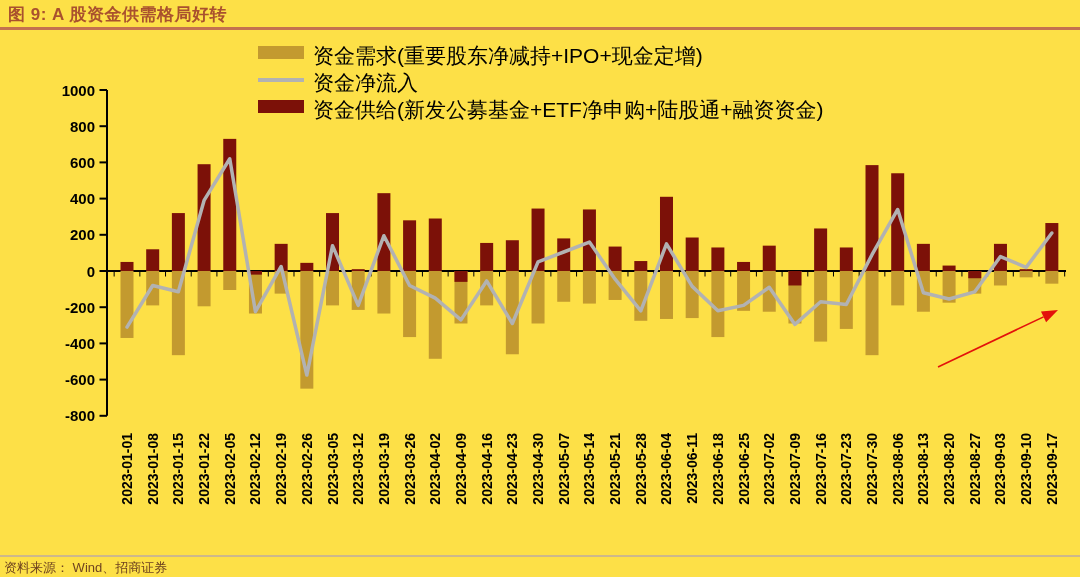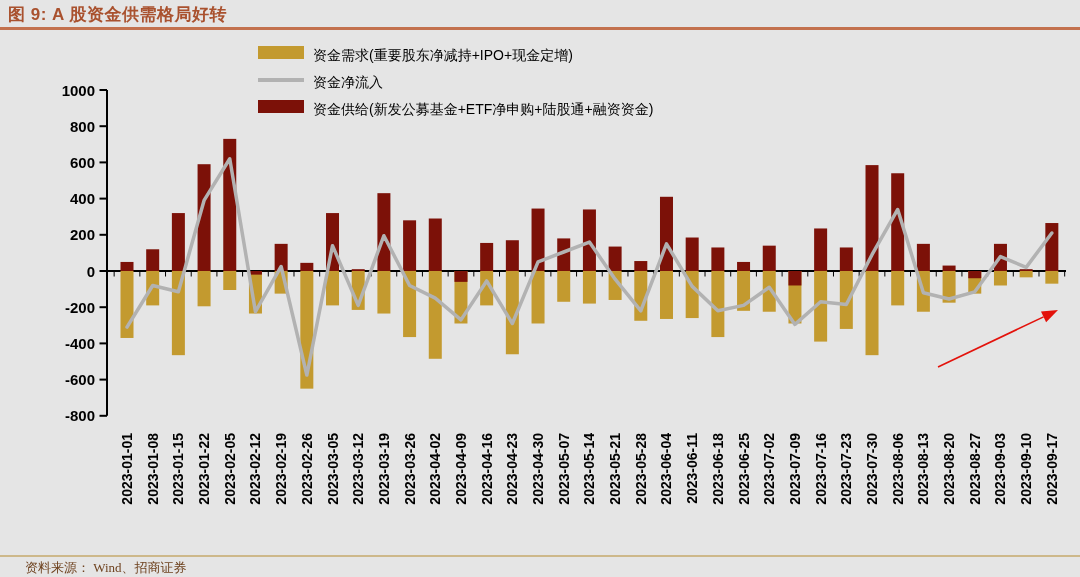--- a/index.html
+++ b/index.html
@@ -1,31 +1,31 @@
 <!DOCTYPE html>
 <html><head>
 <meta charset="utf-8">
 <style>
   html,body{margin:0;padding:0;background:#fff;}
-  .page{position:relative;width:1080px;height:577px;background:#e5e5e5;overflow:hidden;
+  .page{position:relative;width:1080px;height:577px;background:#fde047;overflow:hidden;
         font-family:"Liberation Sans",sans-serif;}
   .fig-title{position:absolute;left:8px;top:3px;font-size:17px;font-weight:700;color:#A9512E;letter-spacing:.5px;}
   .title-rule{position:absolute;left:0;top:27px;width:1080px;height:3px;background:#C3714E;}
   .legend{position:absolute;left:258px;top:39px;}
   .legend-row{display:flex;align-items:center;height:27px;}
   .swatch{width:46px;height:13px;margin-right:9px;flex:0 0 auto;}
   .swatch.line-swatch{height:4px;}
-  .legend-label{font-size:14px;color:#000;white-space:nowrap;margin-top:7px;}
+  .legend-label{font-size:21px;color:#000;white-space:nowrap;margin-top:7px;}
   svg text{font-family:"Liberation Sans",sans-serif;fill:#000;}
   .ylab{font-size:15px;font-weight:700;}
   .xlab{font-size:14px;font-weight:700;}
   #chart{position:absolute;left:0;top:0;}
   .footer-rule{position:absolute;left:0;top:555px;width:1080px;height:2px;background:#CDB88A;}
-  .source-note{position:absolute;left:25px;top:559px;font-size:13px;color:#6F4320;
-               font-family:Liberation Serif, serif;}
+  .source-note{position:absolute;left:4px;top:559px;font-size:13px;color:#6F4320;
+               font-family:Liberation Sans, sans-serif;}
 </style>
 </head>
 <body>
 
 <div class="page">
   <div class="fig-title">图 9: A 股资金供需格局好转</div>
   <div class="title-rule"></div>
 
   <svg id="chart" width="1080" height="577" viewBox="0 0 1080 577">
       <g>

